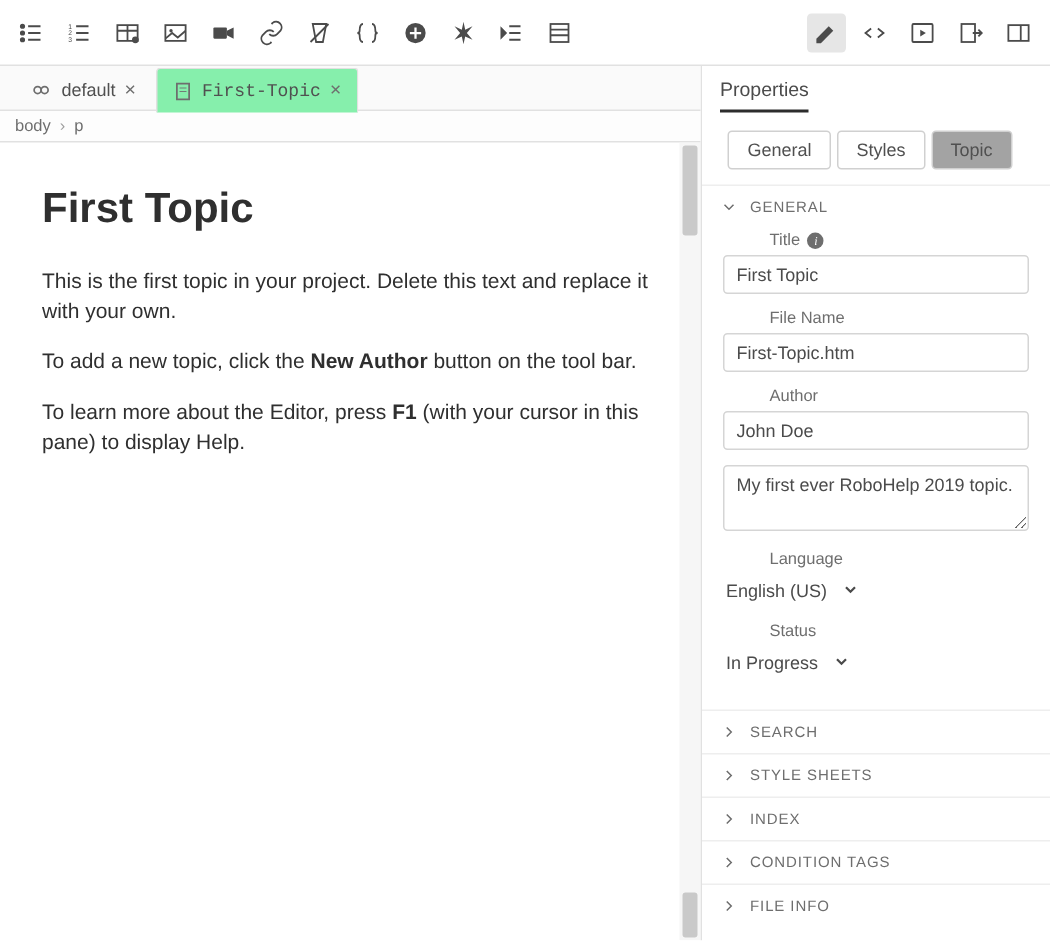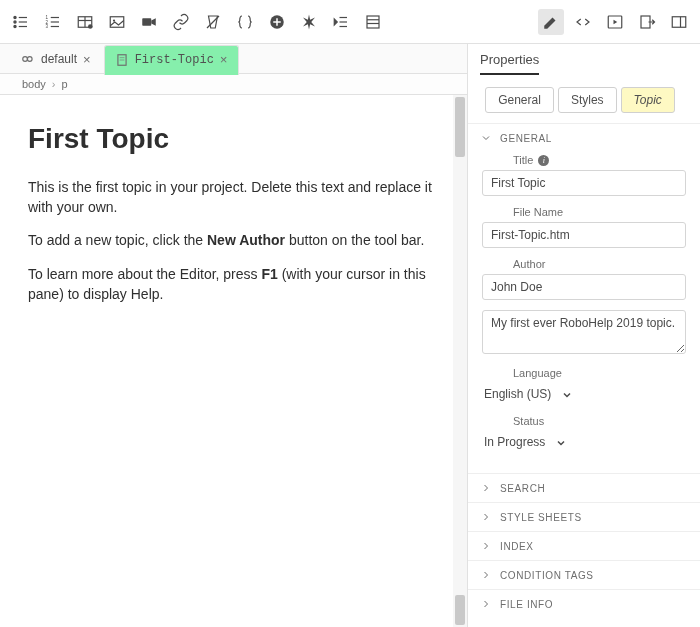--- a/index.html
+++ b/index.html
@@ -9,52 +9,52 @@
 .toolbar .spacer { flex: 1; }
 .tool-btn { width: 26px; height: 26px; display: flex; align-items: center; justify-content: center; border-radius: 3px; color: #4b4b4b; }
 .tool-btn.active { background: #e6e6e6; }
 .tool-btn svg { width: 18px; height: 18px; stroke: currentColor; fill: none; stroke-width: 1.6; }
 .tool-btn svg.fill { fill: currentColor; stroke: none; }
 
 .main { display: flex; height: calc(627px - 44px); }
 .left { flex: 1; display: flex; flex-direction: column; border-right: 1px solid #e1e1e1; min-width: 0; }
 .right { width: 232px; display: flex; flex-direction: column; overflow-y: auto; }
 
-.tabs { display: flex; align-items: center; height: 30px; background: #fafafa; border-bottom: 1px solid #e1e1e1; padding-left: 10px; gap: 2px; }
+.tabs { display: flex; align-items: flex-start; height: 30px; background: #fafafa; border-bottom: 1px solid #e1e1e1; padding-left: 10px; gap: 2px; }
 .tab { display: flex; align-items: center; gap: 6px; padding: 0 10px; height: 30px; font-size: 12px; color: #505050; border: 1px solid transparent; border-bottom: none; }
 .tab.active { background: #86efac; border-color: #e1e1e1; border-top-left-radius: 3px; border-top-right-radius: 3px; position: relative; top: 1px; font-family: Liberation Mono, monospace; }
 .tab .close { font-size: 13px; color: #6e6e6e; cursor: pointer; }
 .tab-icon { width: 14px; height: 14px; display: inline-flex; }
 
-.breadcrumb { display: flex; gap: 6px; padding: 4px 22px; font-size: 11px; color: #6e6e6e; border-bottom: 1px solid #e1e1e1; background: #fdfdfd; }
+.breadcrumb { display: flex; gap: 6px; padding: 4px 10px; font-size: 11px; color: #6e6e6e; border-bottom: 1px solid #e1e1e1; background: #fdfdfd; }
 .crumb-sep { color: #9e9e9e; }
 
 .editor-wrap { flex: 1; overflow: auto; position: relative; }
 .editor { padding: 24px 28px 24px 28px; font-size: 14px; color: #2f2f2f; line-height: 1.4; }
 .editor h1 { font-size: 28px; font-weight: 700; margin-bottom: 20px; color: #2f2f2f; }
 .editor p { margin-bottom: 14px; }
 .scrolltrack { position: absolute; right: 0; top: 0; bottom: 0; width: 14px; background: #f6f6f6; }
 .scrollthumb { position: absolute; left: 2px; top: 2px; width: 10px; height: 60px; background: #c9c9c9; border-radius: 2px; }
 .scrollthumb.bot { top: auto; bottom: 2px; height: 30px; }
 
 .prop-header { padding: 8px 20px 0 12px; }
 .prop-title { font-size: 13px; color: #4b4b4b; padding-bottom: 6px; display: inline-block; border-bottom: 2px solid #2c2c2c; }
 .prop-tabs { display: flex; gap: 4px; justify-content: center; padding: 12px 0 10px; }
 .prop-tab { padding: 5px 12px; font-size: 12px; color: #505050; border: 1px solid #d0d0d0; border-radius: 3px; background: #fff; }
-.prop-tab.active { background: #fef9c3; font-style: italic; }
+.prop-tab.active { background: #a3a3a3; }
 
 .section-head { display: flex; align-items: center; gap: 8px; padding: 8px 12px; font-size: 10px; letter-spacing: 0.6px; color: #6e6e6e; cursor: pointer; border-top: 1px solid #eee; }
 .section-head .chev { width: 12px; height: 12px; }
 .section-body { padding: 2px 14px 10px 14px; }
 
 .field { margin-bottom: 10px; }
 .field-label { font-size: 11px; color: #6e6e6e; margin-bottom: 4px; display: flex; align-items: center; gap: 5px; margin-left: 31px; }
 .field input, .field textarea { width: 100%; border: 1px solid #d5d5d5; border-radius: 3px; padding: 5px 8px; font-size: 12px; color: #4b4b4b; font-family: inherit; }
 .field textarea { resize: both; height: 44px; }
-.select-like { display: flex; align-items: flex-end; gap: 10px; font-size: 12px; color: #4b4b4b; padding: 4px 2px; }
+.select-like { display: flex; align-items: flex-start; gap: 10px; font-size: 12px; color: #4b4b4b; padding: 4px 2px; }
 .info-icon { width: 11px; height: 11px; border-radius: 50%; background: #6e6e6e; color: #fff; font-size: 8px; display: inline-flex; align-items: center; justify-content: center; font-style: italic; font-family: serif; }
 
 ::-webkit-scrollbar { width: 10px; }
 ::-webkit-scrollbar-thumb { background: #c9c9c9; border-radius: 2px; }
 </style>
 </head>
 <body>
 
 <div class="toolbar">
   <div class="tool-btn">

